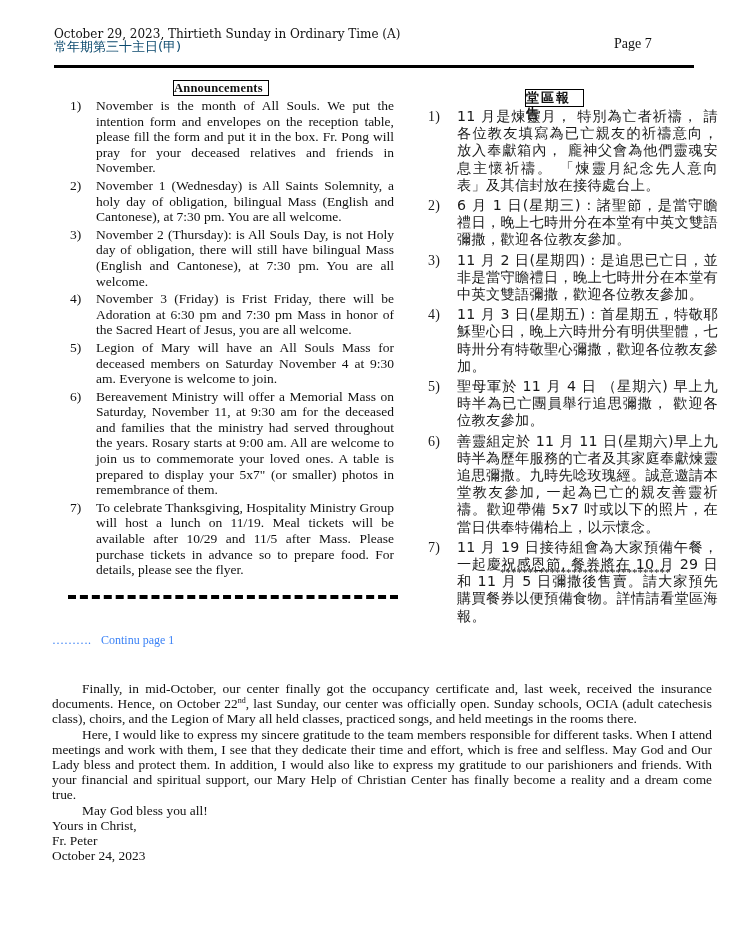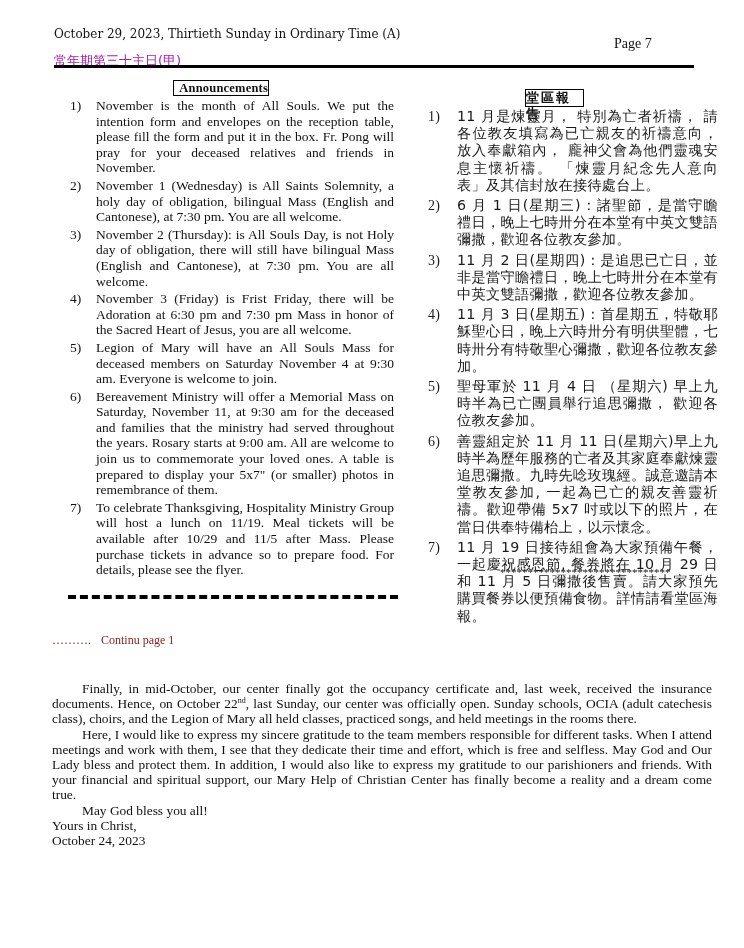--- a/index.html
+++ b/index.html
@@ -1,46 +1,46 @@
 <!DOCTYPE html>
 <html><head>
 <meta charset="utf-8">
 <style>
   html, body { margin: 0; padding: 0; background: #ffffff; }
   body {
     width: 744px; height: 948px; position: relative; overflow: hidden;
     font-family: "Liberation Serif", "DejaVu Serif", serif; color: #111;
   }
   .hdr-date { position: absolute; left: 54px; top: 26px; font-size: 13px; line-height: 16px; font-family: "DejaVu Serif", serif; font-size: 12px; }
-  .hdr-cn { position: absolute; left: 54px; top: 53px; font-size: 13px; line-height: 16px; font-family: "DejaVu Sans", sans-serif; color: #a21caf; }
+  .hdr-cn { position: absolute; left: 54px; top: 39px; font-size: 13px; line-height: 16px; font-family: "DejaVu Sans", sans-serif; color: #0c4a6e; }
   .hdr-page { position: absolute; left: 614px; top: 36px; font-size: 14px; }
   .hdr-rule { position: absolute; left: 54px; top: 65px; width: 640px; height: 3px; background: #000; }
 
   .col-title-en {
     position: absolute; left: 173px; top: 80px; width: 94px; height: 14px;
-    border: 1px solid #000; font-weight: bold; font-size: 12.5px; line-height: 14px; text-align: right; letter-spacing: 0.2px;
+    border: 1px solid #000; font-weight: bold; font-size: 12.5px; line-height: 14px; text-align: left; letter-spacing: 0.2px;
   }
   .col-title-cn {
     position: absolute; left: 525px; top: 89px; width: 57px; height: 16px;
     border: 1px solid #000; font-weight: bold; font-size: 13px; line-height: 16px; text-align: left;
     font-family: "DejaVu Sans", sans-serif; letter-spacing: 2px;
   }
 
   ol.en-list { position: absolute; left: 68px; top: 98px; width: 326px; margin: 0; padding: 0; list-style: none; }
   ol.en-list li { position: relative; padding-left: 28px; font-size: 13.5px; line-height: 15.6px; text-align: justify; margin: 0 0 2px 0; }
   ol.en-list li .num { position: absolute; left: 2px; top: 0; }
 
   ol.cn-list { position: absolute; left: 428px; top: 108px; width: 290px; margin: 0; padding: 0; list-style: none; }
   ol.cn-list li { position: relative; padding-left: 29px; font-size: 14.2px; line-height: 17.2px; text-align: justify; margin: 0 0 3px 0; font-family: "DejaVu Sans", sans-serif; color: #1a1a1a; letter-spacing: 0.3px; }
   ol.cn-list li .num { position: absolute; left: 0; top: 0; font-family: "Liberation Serif", serif; font-size: 14px; }
 
   .dash-line { position: absolute; left: 68px; top: 595px; width: 330px; height: 0; border-top: 4px dashed #000; }
   .stars { position: absolute; left: 500px; top: 566px; font-size: 11px; letter-spacing: 0px; font-family: "Liberation Serif", serif; }
 
-  .continue { position: absolute; left: 52px; top: 633px; font-size: 12px; color: #7f1d1d; }
+  .continue { position: absolute; left: 52px; top: 633px; font-size: 12px; color: #3b82f6; }
   .continue .dots { margin-right: 10px; }
 
   .body-text { position: absolute; left: 52px; top: 681px; width: 660px; font-size: 13.4px; line-height: 15.2px; }
   .body-text p { margin: 0; text-align: justify; }
   .body-text p.indent { text-indent: 30px; }
   .body-text p.indent2 { text-indent: 36px; }
   .body-text sup { font-size: 8px; line-height: 0; }
 </style>
 </head>
 <body>
@@ -82,14 +82,15 @@
 
 <div class="continue">
   <span class="dots">……….</span><span>Continu page 1</span>
 </div>
 
 <div class="body-text">
   <p class="indent"><span>Finally, in mid-October, our center finally got the occupancy certificate and, last week, received the insurance documents. Hence, on October 22</span><sup>nd</sup><span>, last Sunday, our center was officially open. Sunday schools, OCIA (adult catechesis class), choirs, and the Legion of Mary all held classes, practiced songs, and held meetings in the rooms there.</span></p>
   <p class="indent">Here, I would like to express my sincere gratitude to the team members responsible for different tasks. When I attend meetings and work with them, I see that they dedicate their time and effort, which is free and selfless. May God and Our Lady bless and protect them. In addition, I would also like to express my gratitude to our parishioners and friends. With your financial and spiritual support, our Mary Help of Christian Center has finally become a reality and a dream come true.</p>
   <p class="indent">May God bless you all!</p>
   <p>Yours in Christ,</p>
+  <p>Fr. Peter</p>
   <p>October 24, 2023</p>
 </div>
 
 </body></html>

